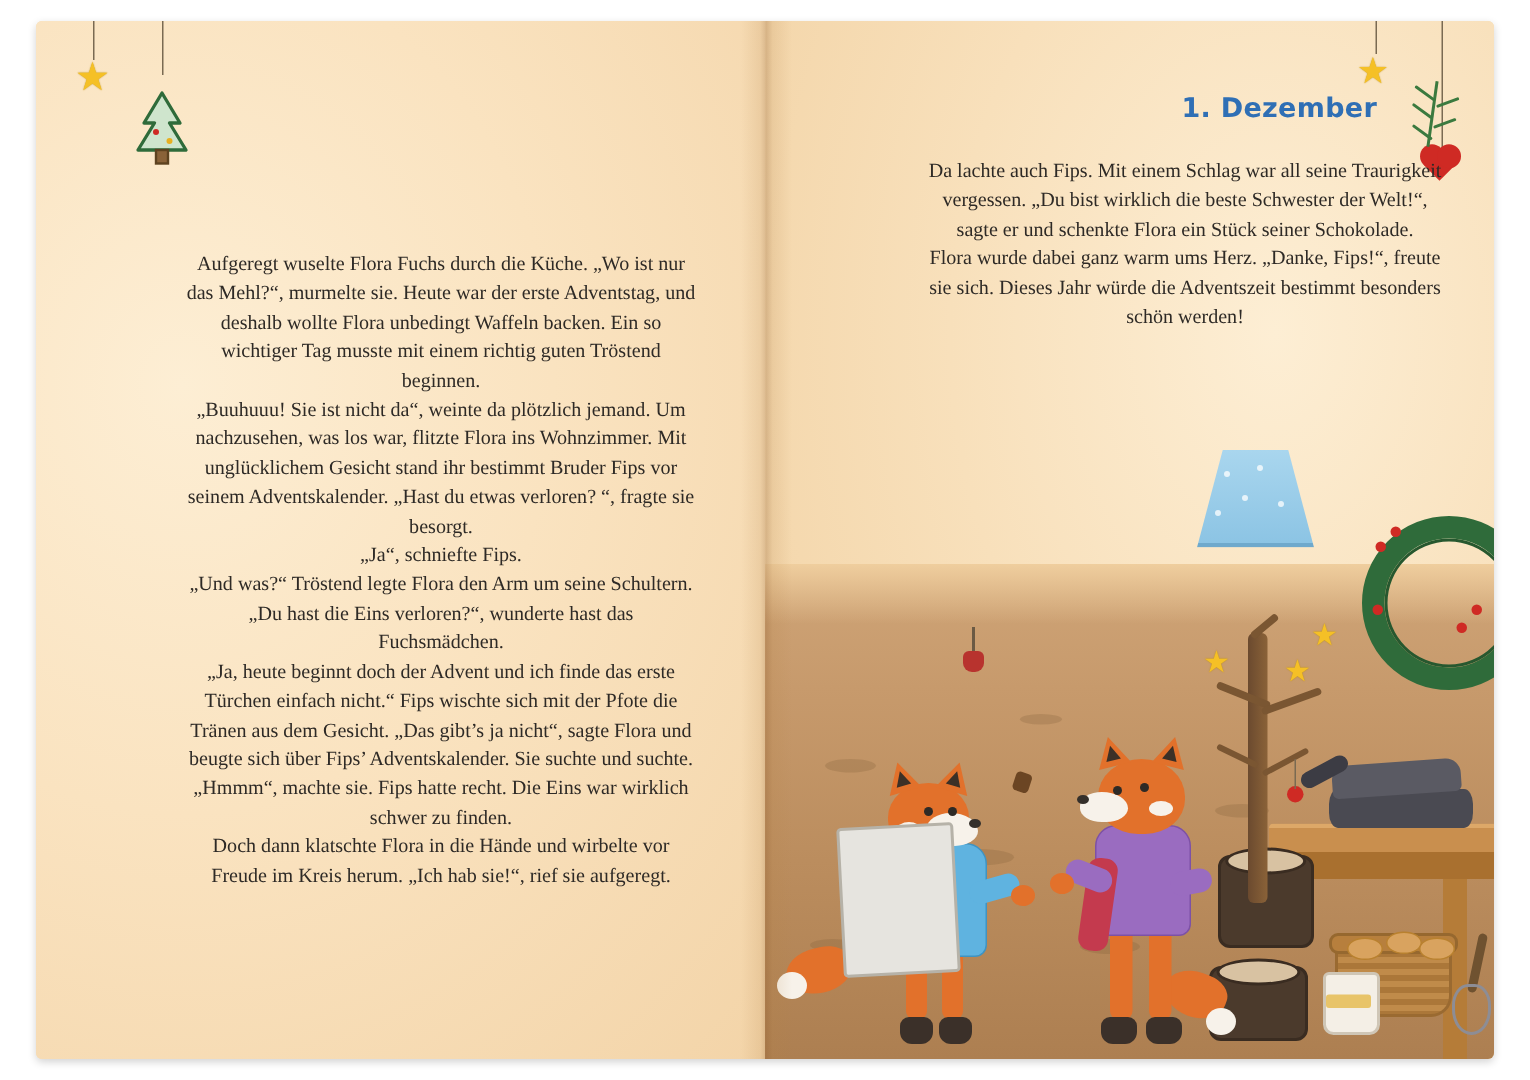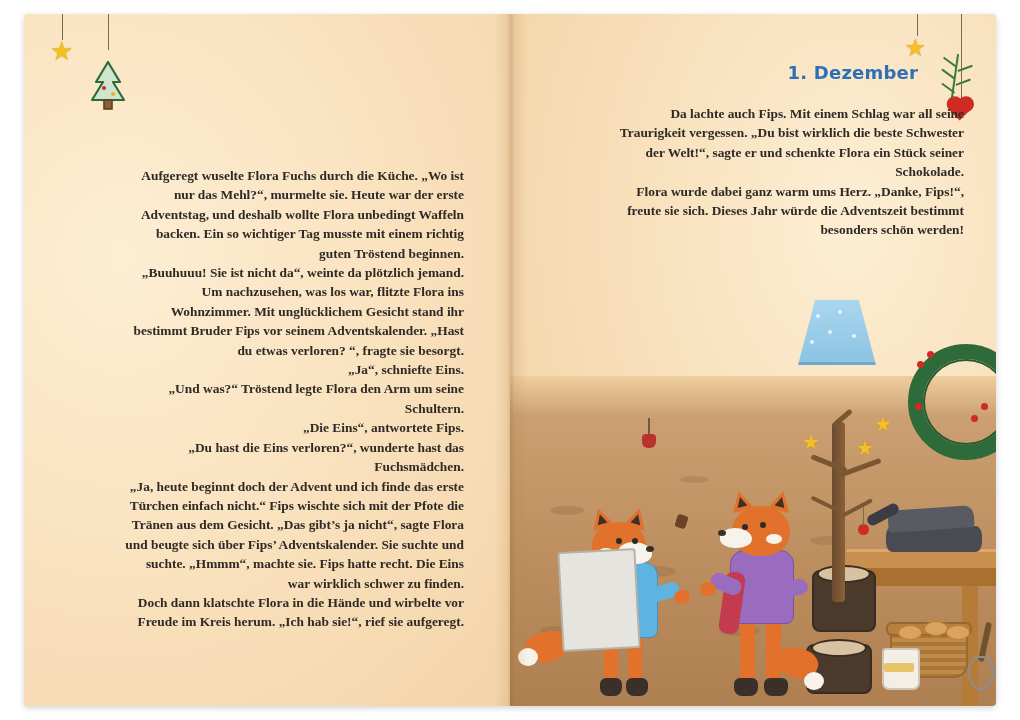--- a/index.html
+++ b/index.html
@@ -62,22 +62,21 @@
     z-index: 30;
   }
 
   
   .body-col {
     position: absolute;
     font-family: "Liberation Serif", serif;
     color: #2e2a26;
     font-size: 13.4px;
     line-height: 19.4px;
-    text-align: right;
-    font-weight: bold;
+    text-align: center;
   }
   #left-text {
     left: 100px;
     top: 152px;
     width: 340px;
   }
   #right-text {
     left: 592px;
     top: 104px;
     width: 348px;
@@ -527,23 +526,22 @@
       <path d="M26 4 L38 24 L31 24 L42 42 L10 42 L21 24 L14 24 Z" fill="#cfe5cd" stroke="#2f6b3a" stroke-width="2.2" stroke-linejoin="round"></path>
       <rect x="22" y="42" width="8" height="9" fill="#8a6238" stroke="#5d421f" stroke-width="1.6"></rect>
       <circle cx="22" cy="30" r="2" fill="#cf2a24"></circle>
       <circle cx="31" cy="36" r="2" fill="#e8b021"></circle>
     </svg>
 
 
     <div class="body-col" id="left-text">
       <p>Aufgeregt wuselte Flora Fuchs durch die Küche. „Wo ist nur das Mehl?“, murmelte sie. Heute war der erste Adventstag, und deshalb wollte Flora unbedingt Waffeln backen. Ein so wichtiger Tag musste mit einem richtig guten Tröstend beginnen.</p>
       <p>„Buuhuuu! Sie ist nicht da“, weinte da plötzlich jemand. Um nachzusehen, was los war, flitzte Flora ins Wohnzimmer. Mit unglücklichem Gesicht stand ihr bestimmt Bruder Fips vor seinem Adventskalender. „Hast du etwas verloren? “, fragte sie besorgt.</p>
-      <p>„Ja“, schniefte Eins.</p>
+      <p>„Ja“, schniefte Fips.</p>
       <p>„Und was?“ Tröstend legte Flora den Arm um seine Schultern.</p>
-      <p>„Die Eins“, antwortete Fips.</p>
       <p>„Du hast die Eins verloren?“, wunderte hast das Fuchsmädchen.</p>
       <p>„Ja, heute beginnt doch der Advent und ich finde das erste Türchen einfach nicht.“ Fips wischte sich mit der Pfote die Tränen aus dem Gesicht. „Das gibt’s ja nicht“, sagte Flora und beugte sich über Fips’ Adventskalender. Sie suchte und suchte. „Hmmm“, machte sie. Fips hatte recht. Die Eins war wirklich schwer zu finden.</p>
       <p>Doch dann klatschte Flora in die Hände und wirbelte vor Freude im Kreis herum. „Ich hab sie!“, rief sie aufgeregt.</p>
     </div>
   </div>
 
   <div class="page" id="page-right">
 
     <div class="string" style="right:78px; top:0; height:22px;"></div>
     <div id="star-orn-r" class="star" style="font-size:24px;">★</div>

